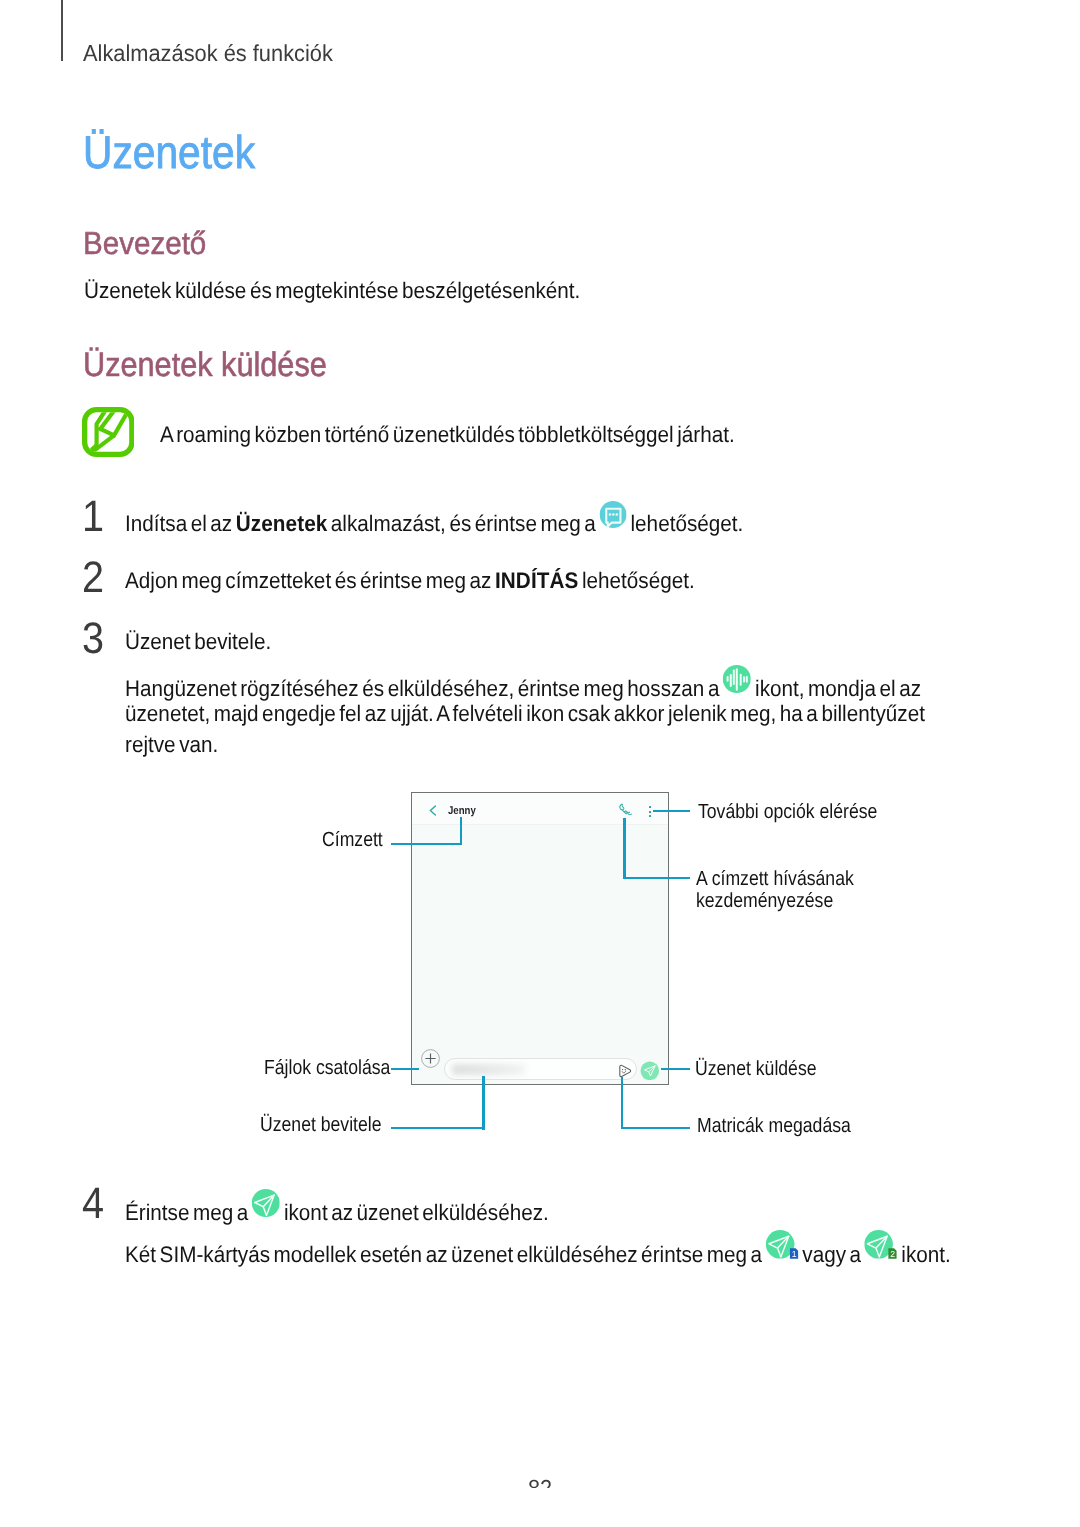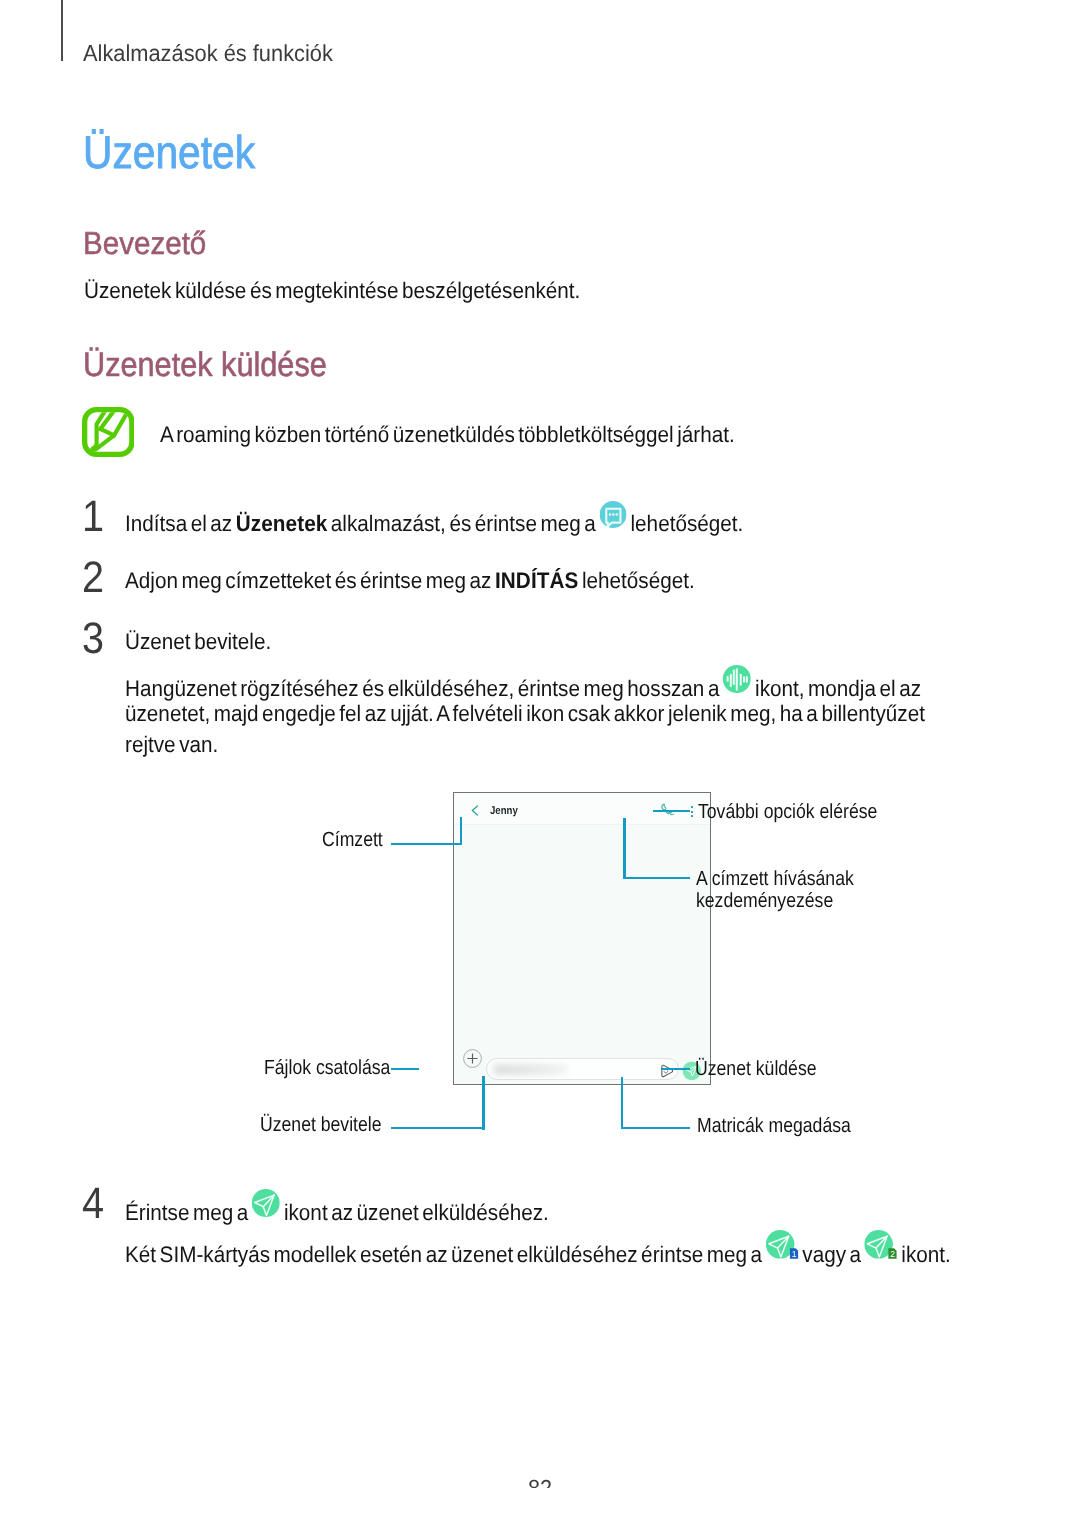--- a/index.html
+++ b/index.html
@@ -28,21 +28,21 @@
 
   .stepnum{position:absolute;font-size:44px;line-height:44px;color:#3c3c3c;font-weight:normal;
            transform:scaleX(0.9);transform-origin:0 0;}
 
   .note-ico{position:absolute;left:81.8px;top:406.9px;width:52.5px;height:50px;}
   .pagenum{position:absolute;left:528px;top:1476.5px;font-size:23.2px;line-height:23.2px;color:#3d3d3d;
             transform:scaleX(0.935);transform-origin:0 0;}
 
   
   .phone{position:absolute;left:411.3px;top:792px;width:257.4px;height:292.6px;
-         border:1.5px solid #6f7372;background:#f6faf9;box-sizing:border-box;margin-left:42px;}
+         border:1.5px solid #6f7372;background:#f6faf9;box-sizing:border-box;}
   .cal-line{position:absolute;background:#129cc3;}
   .cal-label{position:absolute;font-size:20.5px;line-height:22.1px;color:#141414;white-space:nowrap;
              transform:scaleX(0.86);transform-origin:0 0;}
 
   .ph-topbar{position:absolute;left:0;top:0;right:0;height:31px;background:#fbfdfc;border-bottom:1px solid #eef2f1;}
   .ph-back{position:absolute;left:16.3px;top:10.4px;}
   .ph-name{position:absolute;left:35.5px;top:13.2px;font-size:11.2px;line-height:11.2px;font-weight:bold;color:#20262a;
            transform:scaleX(0.86);transform-origin:0 0;}
   .ph-call{position:absolute;left:206.1px;top:10.3px;}
   .ph-more{position:absolute;left:236.4px;top:13.2px;width:2.1px;}

